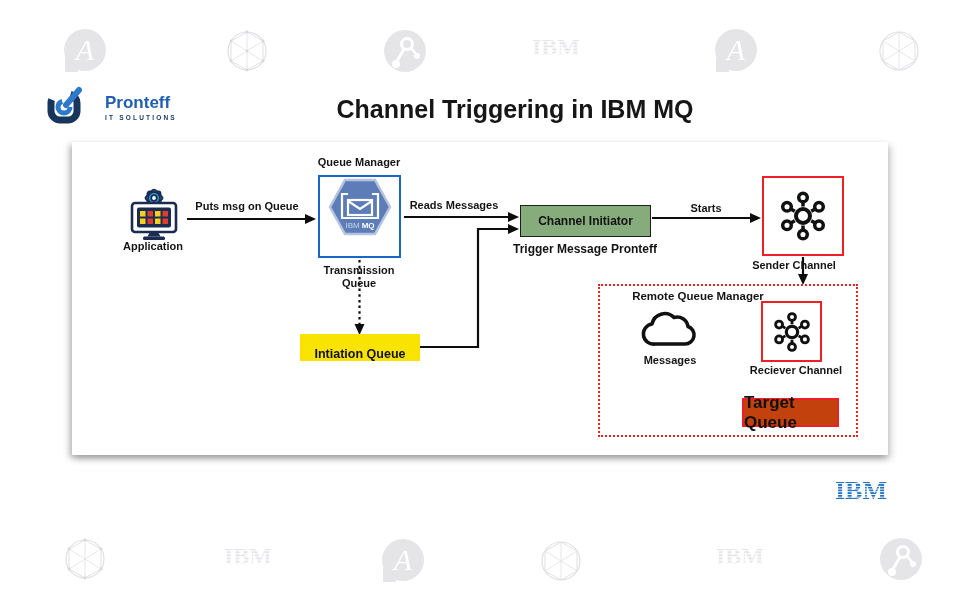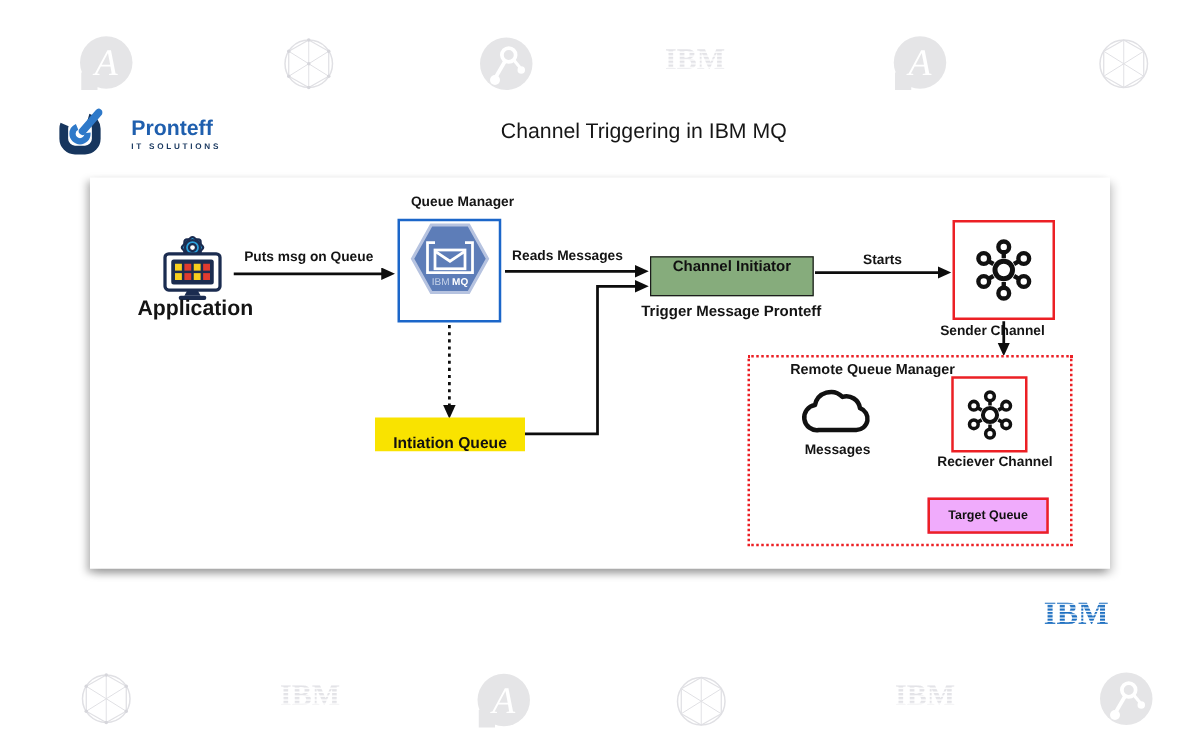--- a/index.html
+++ b/index.html
@@ -6,44 +6,44 @@
   #page{position:relative;width:961px;height:600px;background:#fff;overflow:hidden;
         font-family:"Liberation Sans",sans-serif;color:#111;}
   .abs{position:absolute;}
   
   .wm{position:absolute;opacity:.95;}
   
   #brand{left:46px;top:86px;display:flex;align-items:center;gap:23px;}
   #brand .bname{font-size:17px;font-weight:bold;color:var(--pronteff-blue,#1f5fae);line-height:17px;}
   #brand .btag{font-size:6.5px;font-weight:bold;letter-spacing:2.2px;color:#17365e;margin-top:3px;}
   
-  #title{left:195px;top:95px;width:640px;text-align:center;font-size:17px;font-weight:normal;color:#161616;}
+  #title{left:195px;top:95px;width:640px;text-align:center;font-size:25px;font-weight:bold;color:#161616;}
   
   #panel{left:72px;top:142px;width:816px;height:313px;background:#fff;
          box-shadow:-3px 3px 6px rgba(0,0,0,.25),3px 4px 7px rgba(0,0,0,.20);}
   
   .lbl{position:absolute;font-weight:bold;color:#141414;text-align:center;font-size:11px;line-height:13px;z-index:3;}
   
   .node{position:absolute;z-index:3;box-sizing:border-box;}
   #qm-box{left:318px;top:175px;width:83px;height:83px;border:2px solid var(--queue-manager-blue,#1b66c9);
           background:#fff;display:flex;align-items:flex-start;justify-content:center;}
   #init-q{left:300px;top:334px;width:120px;height:27px;background:var(--initiation-queue-yellow,#f9e300);
           display:flex;align-items:flex-end;justify-content:center;font-weight:bold;font-size:12.5px;}
   #chan-init{left:520px;top:205px;width:131px;height:32px;background:var(--channel-initiator-green,#86ac7c);
-          border:1.5px solid #1c1c1c;display:flex;justify-content:center;
+          border:1.5px solid #1c1c1c;display:flex;align-items:center;justify-content:center;
           font-weight:bold;font-size:12px;}
   #sender-box{left:762px;top:176px;width:82px;height:80px;border:2.5px solid var(--alert-red,#ec2025);
           background:#fff;display:flex;align-items:center;justify-content:center;}
   #remote-box{left:598px;top:284px;width:260px;height:153px;border:2px dotted var(--alert-red,#ec2025);
           background:#fff;z-index:2;}
   #recv-box{left:761px;top:301px;width:61px;height:61px;border:2.5px solid var(--alert-red,#ec2025);
           background:#fff;display:flex;align-items:center;justify-content:center;}
   #target-box{left:742px;top:398px;width:97px;height:29px;border:2.5px solid var(--alert-red,#ec2025);
-          background:#f0abfc;display:flex;align-items:center;justify-content:center;
-          font-weight:bold;font-size:10px;}
+          background:#c2410c;display:flex;align-items:center;justify-content:center;
+          font-weight:bold;font-size:17px;}
   
   #arrows{position:absolute;left:0;top:0;width:961px;height:600px;z-index:2;pointer-events:none;}
   #ibm-logo{left:829px;top:476px;}
 </style>
 </head>
 <body>
 
 <div id="page">
 
   <div class="wm" style="left:62px;top:27px">
@@ -221,35 +221,39 @@
           <rect x="36.5" y="23" width="5.5" height="5.5" fill="#e03b2f"></rect>
         <rect x="14" y="30.5" width="5.5" height="5.5" fill="#f7cf1e"></rect>
           <rect x="21.5" y="30.5" width="5.5" height="5.5" fill="#e03b2f"></rect>
           <rect x="29" y="30.5" width="5.5" height="5.5" fill="#f7cf1e"></rect>
           <rect x="36.5" y="30.5" width="5.5" height="5.5" fill="#e03b2f"></rect>
       </g>
       <path d="M24,44 L32,44 L34.5,48.5 L21.5,48.5 z" fill="#1b2c50"></path>
       <rect x="17" y="48.5" width="22" height="3.4" rx="1.5" fill="#1b2c50"></rect>
     </svg>
   </div>
-  <div class="lbl" style="left:110px;top:240px;width:86px;font-size:17px">Application</div>
+  <div class="lbl" style="left:110px;top:240px;width:86px;font-size:11px">Application</div>
 
   <div class="lbl" style="left:184px;top:200px;width:126px">Puts msg on Queue</div>
 
-  <div class="lbl" style="left:318px;top:156px;width:104px">Queue Manager</div>
+  <div class="lbl" style="left:307px;top:156px;width:104px">Queue Manager</div>
   <div class="node" id="qm-box">
     <svg width="66" height="60" viewBox="0 0 66 60">
       <polygon points="3,30 18,3 48,3 63,30 48,57 18,57" fill="#5d7db8" stroke="#b6c3e0" stroke-width="2.5"></polygon>
       <path d="M21,17 h-6 v24 h36 v-24 h-6" fill="none" stroke="#fff" stroke-width="2.2"></path>
       <rect x="21" y="23" width="24" height="15" fill="none" stroke="#fff" stroke-width="2.2"></rect>
       <path d="M21,24 L33,32 L45,24" fill="none" stroke="#fff" stroke-width="2.2"></path>
       <text x="33" y="51" text-anchor="middle" font-size="8" font-family="Liberation Sans,sans-serif"><tspan fill="#c8d4ea">IBM</tspan><tspan fill="#ffffff" font-weight="bold" dx="2">MQ</tspan></text>
     </svg>
   </div>
 
+  <div class="lbl" style="left:307px;top:264px;width:104px">
+    <span>Transmission</span><br>
+    <span>Queue</span>
+  </div>
 
   <div class="node" id="init-q">
     <span>Intiation Queue</span>
   </div>
 
 
   <div class="lbl" style="left:402px;top:199px;width:104px">Reads Messages</div>
 
   <div class="node" id="chan-init">
     <span>Channel Initiator</span>

